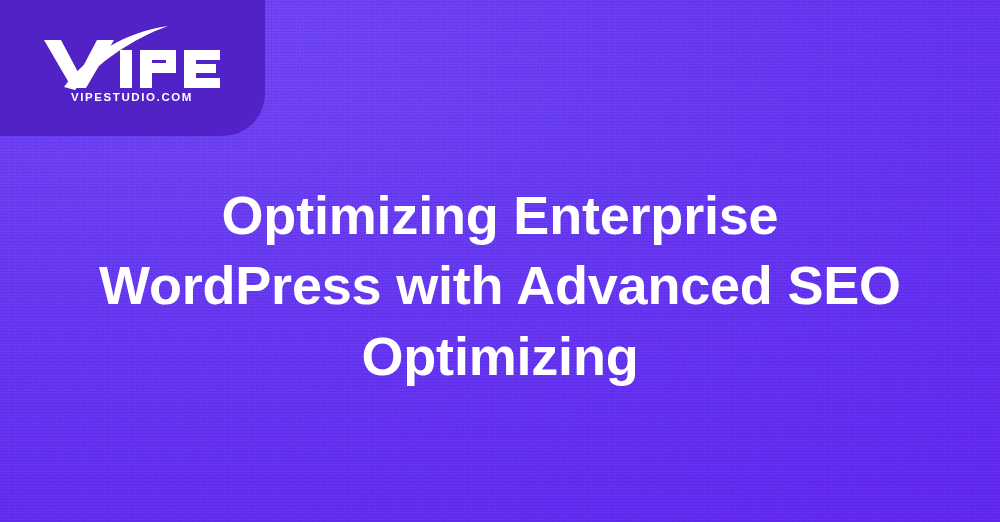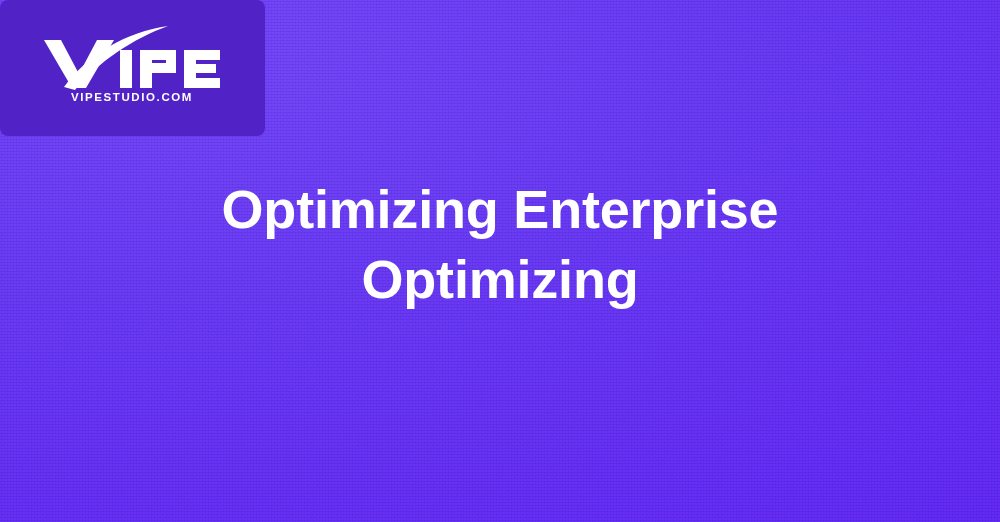--- a/index.html
+++ b/index.html
@@ -39,42 +39,41 @@
   
   #logo-plate {
     position: absolute;
     left: 0;
     top: 0;
     width: 265px;
     height: 136px;
     background: #5123c6;
     border-bottom-right-radius: 42px;
     z-index: 3;
-    border-radius: 8px;
   }
   #logo-mark {
     position: absolute;
     left: 42px;
     top: 24px;
     width: 180px;
     height: 80px;
   }
   #logo-mark svg {
     display: block;
     width: 100%;
     height: 100%;
     overflow: visible;
   }
 
   
   #headline {
     position: absolute;
     left: 0;
     right: 0;
-    top: 138px;
+    top: 144px;
     z-index: 2;
     text-align: center;
     color: #ffffff;
     font-size: 54px;
     font-weight: 700;
     line-height: 1.30;
     letter-spacing: -0.2px;
     padding: 0 18px;
     box-sizing: border-box;
   }
@@ -121,16 +120,17 @@
           <rect x="154" y="54" width="24" height="10" fill="#ffffff"></rect>
         </g>
 
         <text x="90" y="77" text-anchor="middle" font-family="'Liberation Sans', sans-serif" font-size="11.5" font-weight="700" letter-spacing="1.6" fill="#ffffff">VIPESTUDIO.COM</text>
       </svg>
     </div>
   </div>
 
   <h1 id="headline">
     <span class="ln">Optimizing Enterprise</span>
+    <span class="ln">WordPress with Advanced SEO</span>
     <span class="ln">Optimizing</span>
   </h1>
 
 </div>
 
 </body></html>

